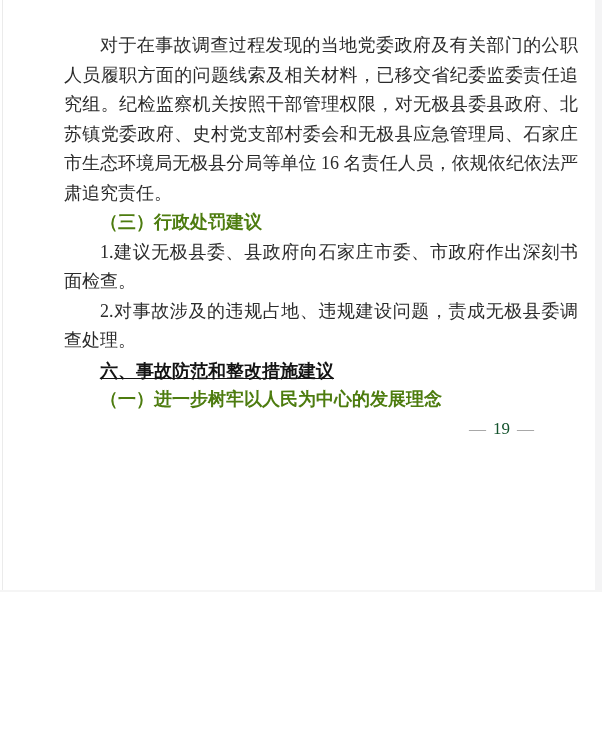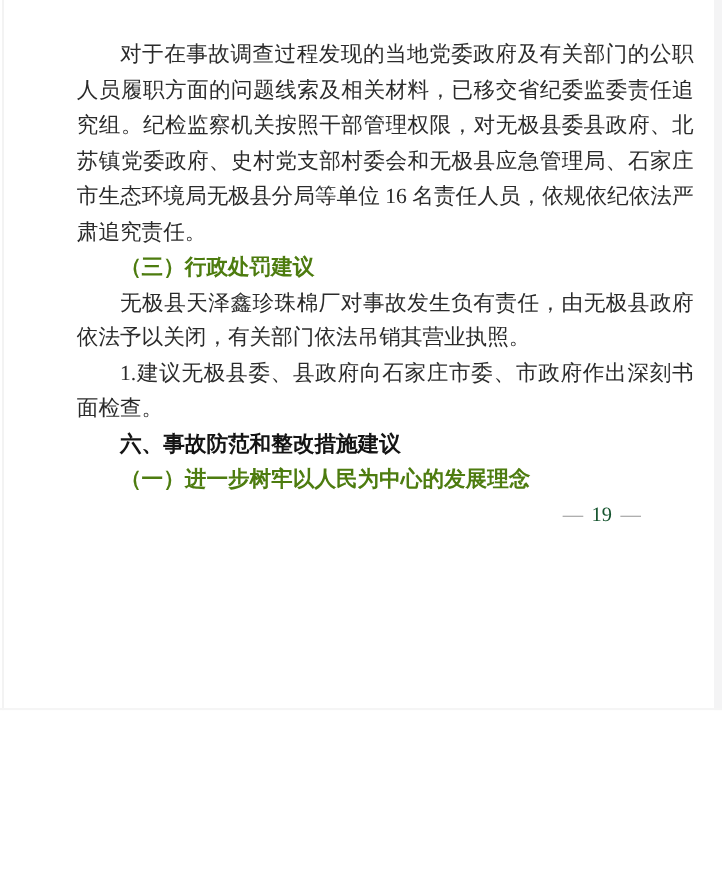--- a/index.html
+++ b/index.html
@@ -41,20 +41,21 @@
   }
   .content p.heading-kai {
     font-weight: bold;
     color: #4d7c0f;
   }
   .content p.heading-hei {
     font-family: "DejaVu Sans", "Liberation Sans", sans-serif;
     font-weight: bold;
     color: #141414;
     text-align: left;
+    text-decoration: underline;
   }
   .footer {
     margin-top: 0;
     height: 27px;
     line-height: 27px;
     text-align: right;
     padding-right: 44px;
     font-size: 17px;
     color: #222222;
   }
@@ -67,25 +68,25 @@
 <div class="page">
   <div class="scan-edge-left"></div>
   <div class="scan-edge-right"></div>
   <div class="scan-edge-bottom"></div>
 
   <div class="content">
     <p class="body">对于在事故调查过程发现的当地党委政府及有关部门的公职人员履职方面的问题线索及相关材料，已移交省纪委监委责任追究组。纪检监察机关按照干部管理权限，对无极县委县政府、北苏镇党委政府、史村党支部村委会和无极县应急管理局、石家庄市生态环境局无极县分局等单位 16 名责任人员，依规依纪依法严肃追究责任。</p>
 
     <p class="heading-kai">（三）行政处罚建议</p>
 
-    <p class="body">无极县天泽鑫珍珠棉厂对事故发生负有责任，由无极县政府依法予以关闭，有关部门依法吊销其营业执照。</p>
 
 
     <p class="body">1.建议无极县委、县政府向石家庄市委、市政府作出深刻书面检查。</p>
 
+    <p class="body">2.对事故涉及的违规占地、违规建设问题，责成无极县委调查处理。</p>
 
     <p class="heading-hei">六、事故防范和整改措施建议</p>
 
     <p class="heading-kai">（一）进一步树牢以人民为中心的发展理念</p>
 
 
     <div class="footer">
       <span class="dash">—</span><span class="num">19</span><span class="dash">—</span>
     </div>
   </div>

